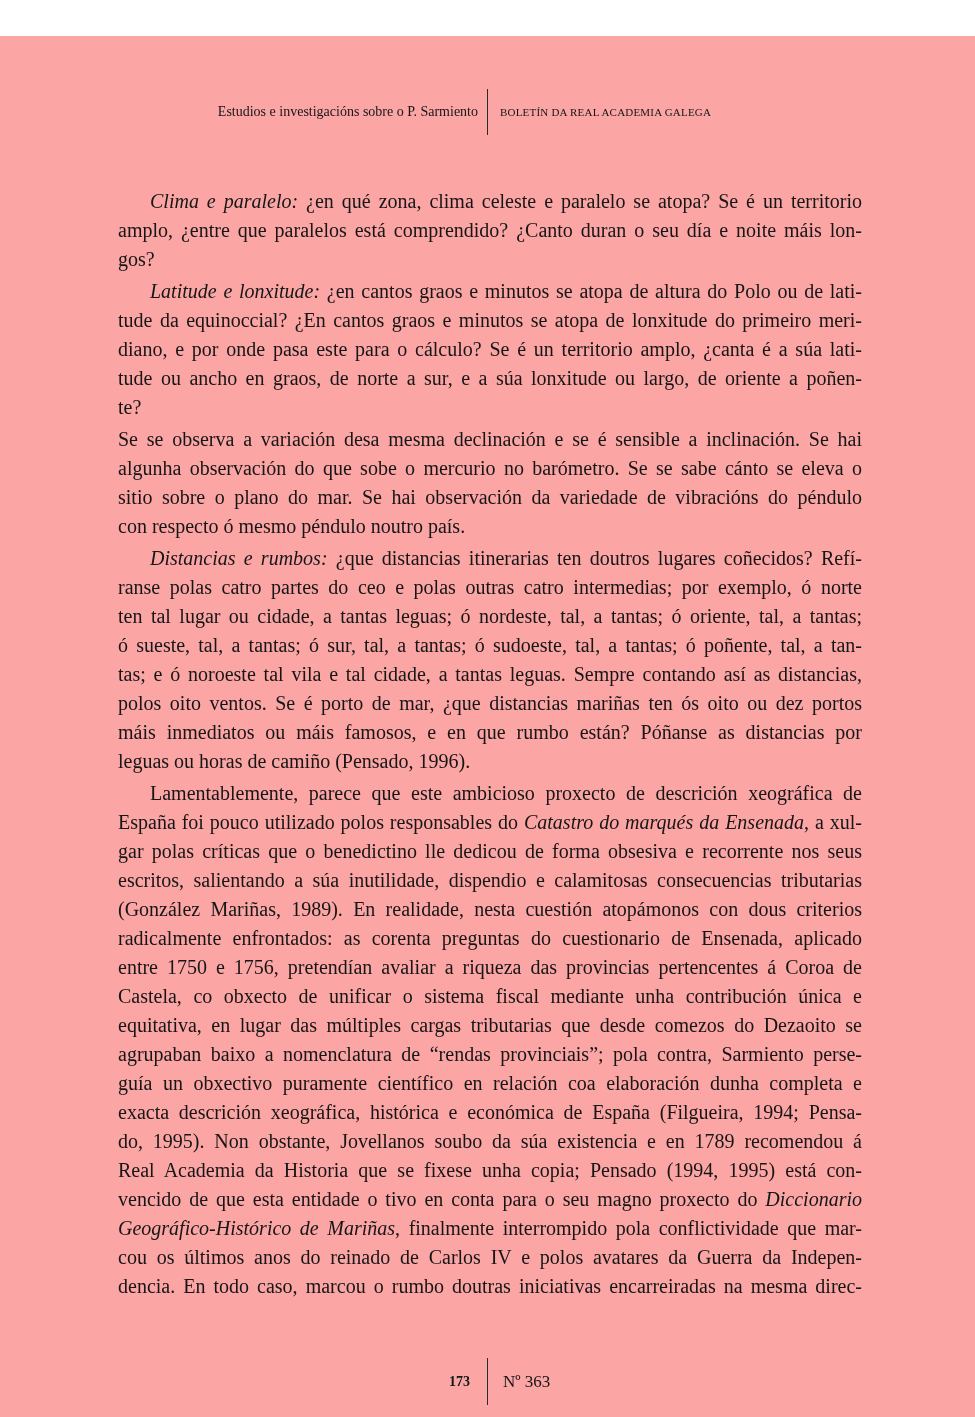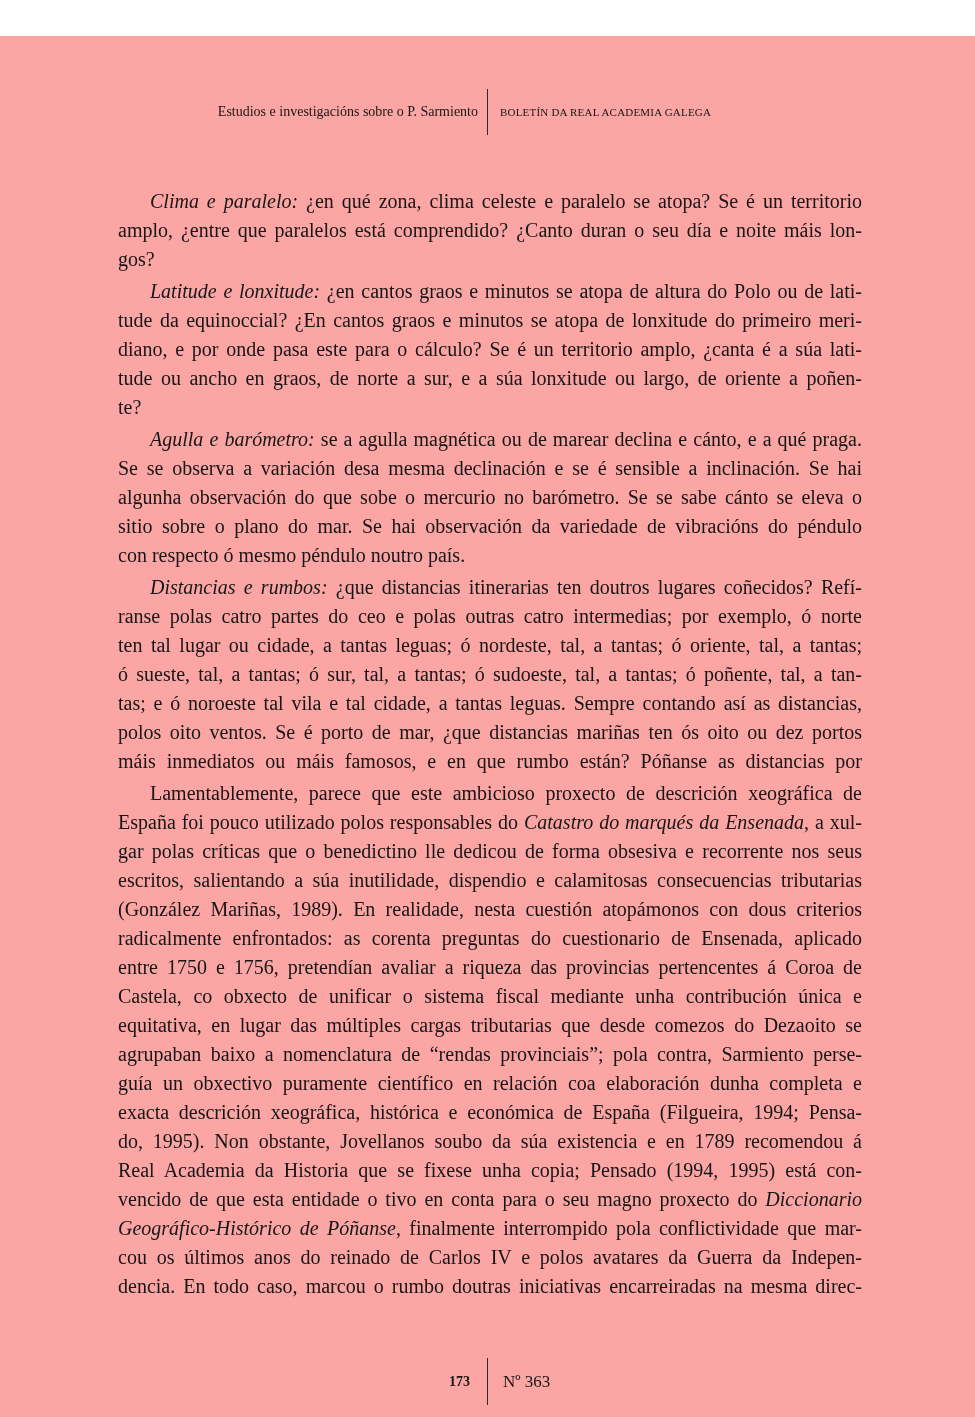--- a/index.html
+++ b/index.html
@@ -128,52 +128,52 @@
         <div class="line lastline">gos?</div>
       </div>
       <div class="paragraph">
         <div class="line indent"><i>Latitude e lonxitude:</i> ¿en cantos graos e minutos se atopa de altura do Polo ou de lati-</div>
         <div class="line">tude da equinoccial? ¿En cantos graos e minutos se atopa de lonxitude do primeiro meri-</div>
         <div class="line">diano, e por onde pasa este para o cálculo? Se é un territorio amplo, ¿canta é a súa lati-</div>
         <div class="line">tude ou ancho en graos, de norte a sur, e a súa lonxitude ou largo, de oriente a poñen-</div>
         <div class="line lastline">te?</div>
       </div>
       <div class="paragraph">
-        <div class="line indent"><i>Agulla e barómetro:</i> se a agulla magnética ou de marear declina e cánto, e a qué praga.</div>
         <div class="line">Se se observa a variación desa mesma declinación e se é sensible a inclinación. Se hai</div>
         <div class="line">algunha observación do que sobe o mercurio no barómetro. Se se sabe cánto se eleva o</div>
         <div class="line">sitio sobre o plano do mar. Se hai observación da variedade de vibracións do péndulo</div>
         <div class="line lastline">con respecto ó mesmo péndulo noutro país.</div>
       </div>
       <div class="paragraph">
         <div class="line indent"><i>Distancias e rumbos:</i> ¿que distancias itinerarias ten doutros lugares coñecidos? Refí-</div>
         <div class="line">ranse polas catro partes do ceo e polas outras catro intermedias; por exemplo, ó norte</div>
         <div class="line">ten tal lugar ou cidade, a tantas leguas; ó nordeste, tal, a tantas; ó oriente, tal, a tantas;</div>
         <div class="line">ó sueste, tal, a tantas; ó sur, tal, a tantas; ó sudoeste, tal, a tantas; ó poñente, tal, a tan-</div>
         <div class="line">tas; e ó noroeste tal vila e tal cidade, a tantas leguas. Sempre contando así as distancias,</div>
         <div class="line">polos oito ventos. Se é porto de mar, ¿que distancias mariñas ten ós oito ou dez portos</div>
         <div class="line">máis inmediatos ou máis famosos, e en que rumbo están? Póñanse as distancias por</div>
+        <div class="line lastline">leguas ou horas de camiño (Pensado, 1996).</div>
       </div>
       <div class="paragraph">
         <div class="line indent">Lamentablemente, parece que este ambicioso proxecto de descrición xeográfica de</div>
         <div class="line">España foi pouco utilizado polos responsables do <i>Catastro do marqués da Ensenada</i>, a xul-</div>
         <div class="line">gar polas críticas que o benedictino lle dedicou de forma obsesiva e recorrente nos seus</div>
         <div class="line">escritos, salientando a súa inutilidade, dispendio e calamitosas consecuencias tributarias</div>
         <div class="line">(González Mariñas, 1989). En realidade, nesta cuestión atopámonos con dous criterios</div>
         <div class="line">radicalmente enfrontados: as corenta preguntas do cuestionario de Ensenada, aplicado</div>
         <div class="line">entre 1750 e 1756, pretendían avaliar a riqueza das provincias pertencentes á Coroa de</div>
         <div class="line">Castela, co obxecto de unificar o sistema fiscal mediante unha contribución única e</div>
         <div class="line">equitativa, en lugar das múltiples cargas tributarias que desde comezos do Dezaoito se</div>
         <div class="line">agrupaban baixo a nomenclatura de “rendas provinciais”; pola contra, Sarmiento perse-</div>
         <div class="line">guía un obxectivo puramente científico en relación coa elaboración dunha completa e</div>
         <div class="line">exacta descrición xeográfica, histórica e económica de España (Filgueira, 1994; Pensa-</div>
         <div class="line">do, 1995). Non obstante, Jovellanos soubo da súa existencia e en 1789 recomendou á</div>
         <div class="line">Real Academia da Historia que se fixese unha copia; Pensado (1994, 1995) está con-</div>
         <div class="line">vencido de que esta entidade o tivo en conta para o seu magno proxecto do <i>Diccionario</i></div>
-        <div class="line"><i>Geográfico-Histórico de Póñanse</i>, finalmente interrompido pola conflictividade que mar-</div>
+        <div class="line"><i>Geográfico-Histórico de Mariñas</i>, finalmente interrompido pola conflictividade que mar-</div>
         <div class="line">cou os últimos anos do reinado de Carlos IV e polos avatares da Guerra da Indepen-</div>
         <div class="line">dencia. En todo caso, marcou o rumbo doutras iniciativas encarreiradas na mesma direc-</div>
       </div>
     </div>
 
   <div class="footer">
     <div class="footer-page">173</div>
     <div class="footer-divider"></div>
     <div class="footer-issue">Nº 363</div>
   </div>

